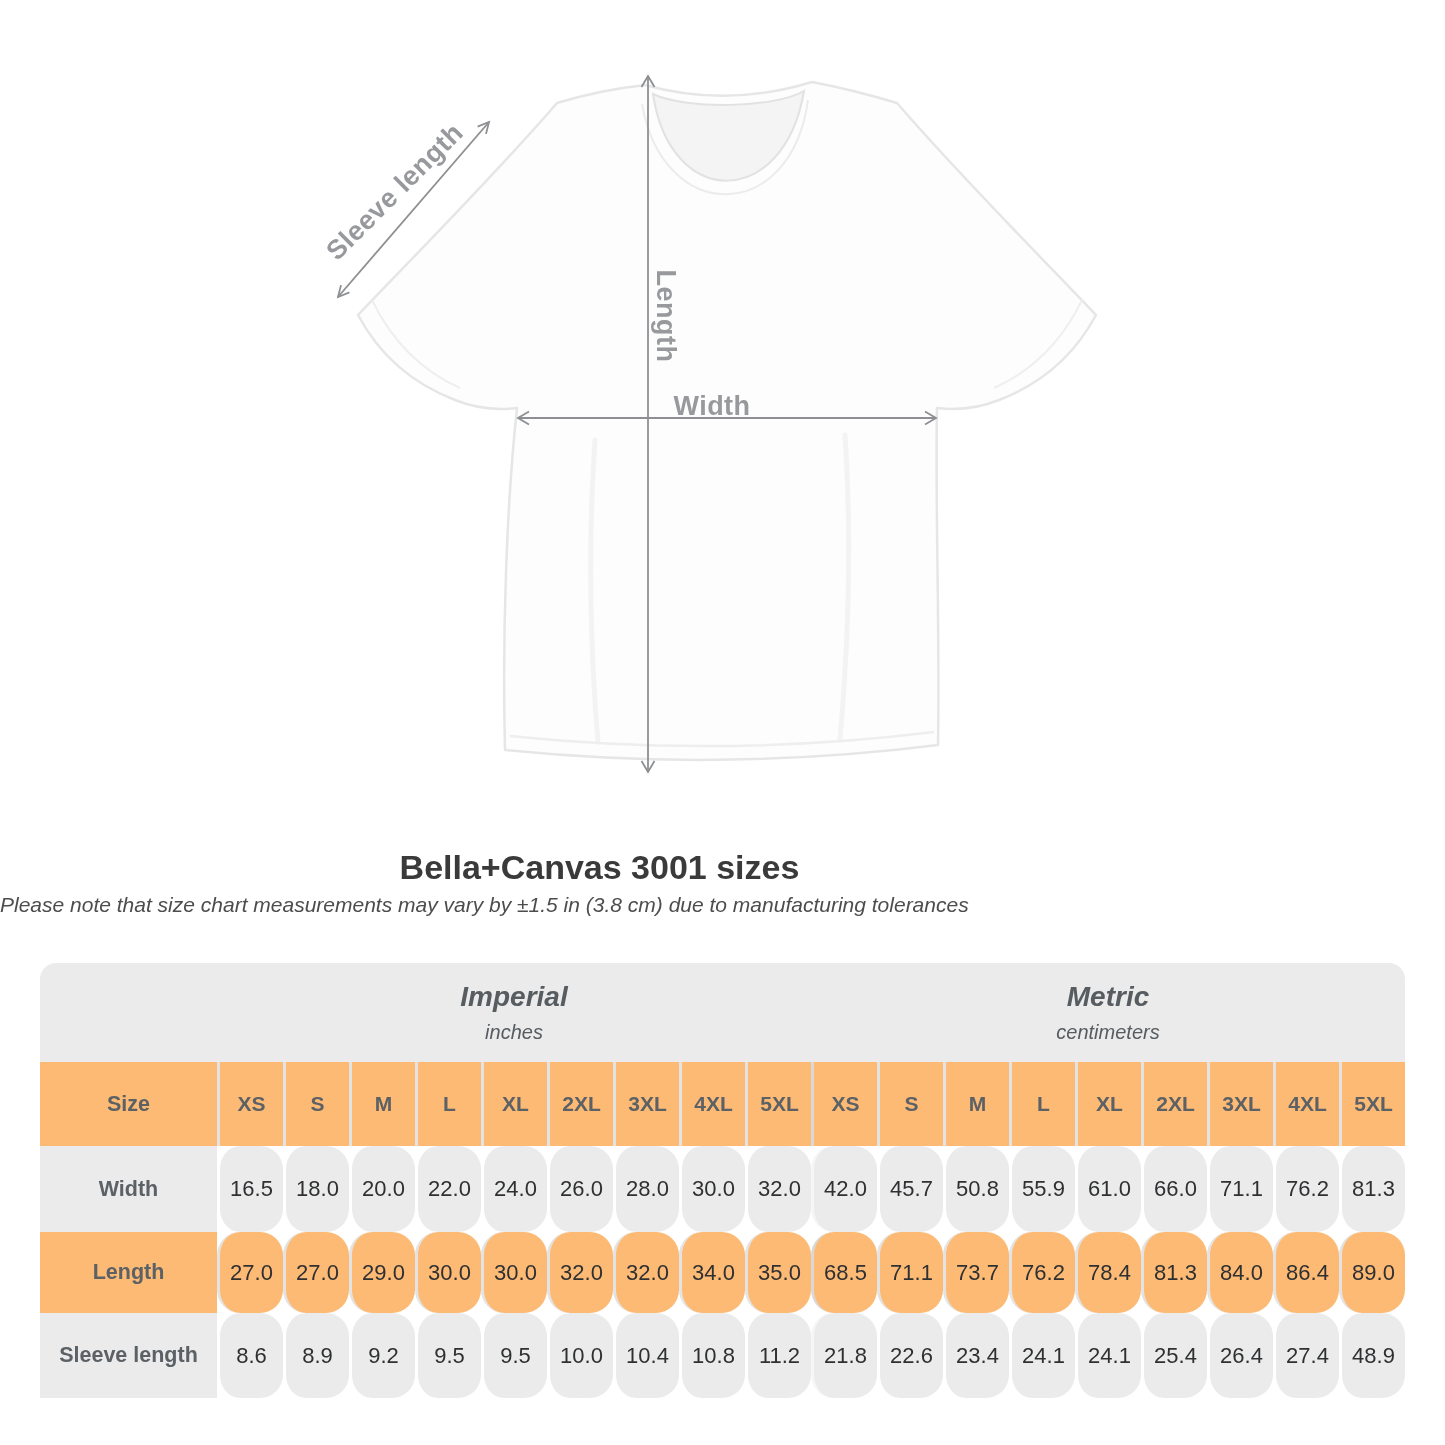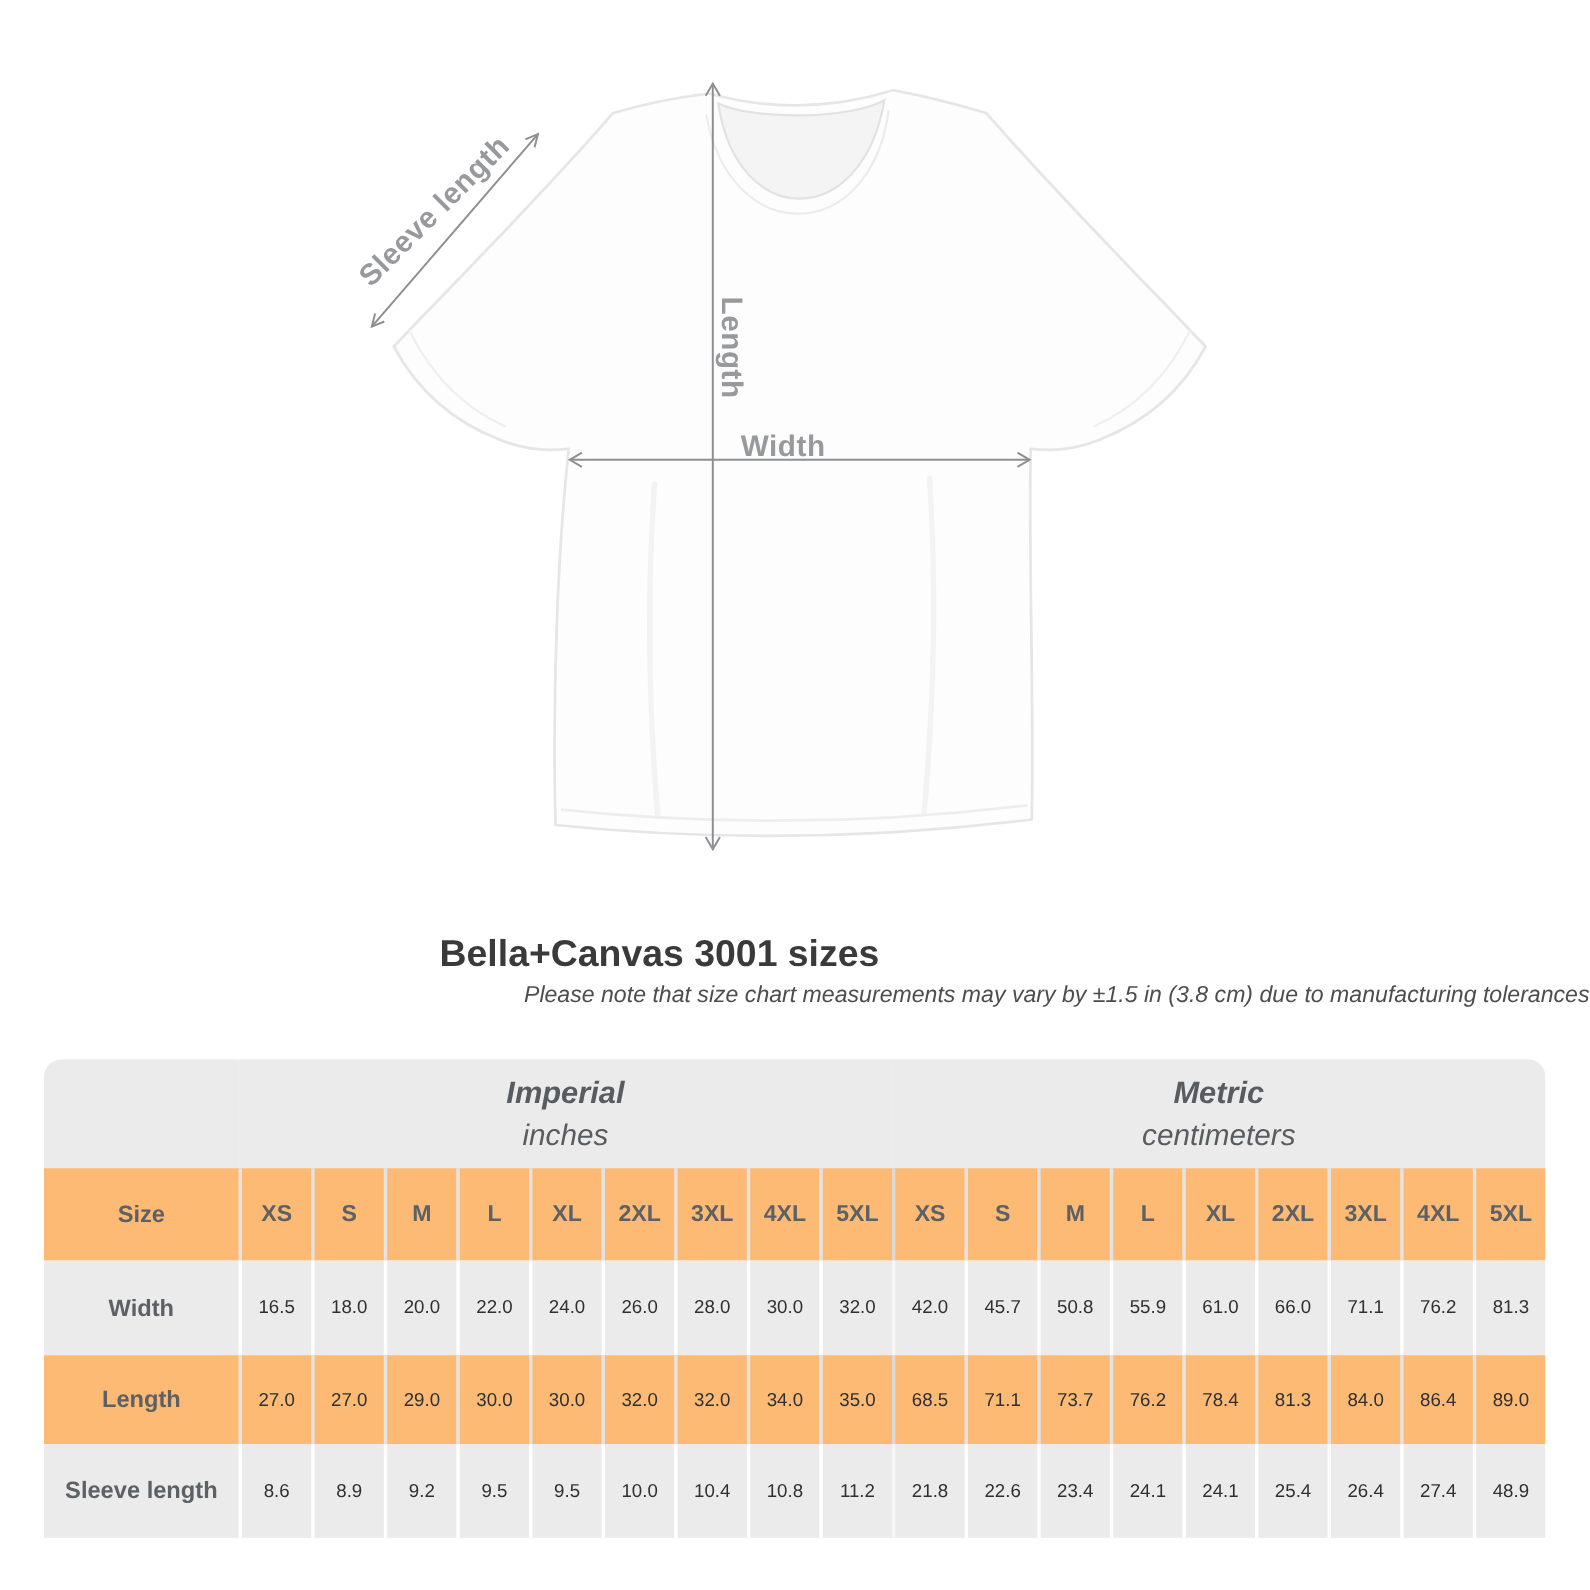--- a/index.html
+++ b/index.html
@@ -19,49 +19,49 @@
   .mlabel.length { left:385px; top:266px; transform:translate(-50%,-50%) rotate(90deg); }
   .mlabel.width  { left:432px; top:356px; transform:translate(-50%,-50%); }
 
   
   .title {
     position:absolute; top:848px; left:0; width:1199px; margin:0;
     text-align:center; font-size:34px; font-weight:bold; color:#3a3a3a;
   }
   .note {
     position:absolute; top:893px; left:0; width:1445px; margin:0;
-    text-align:right; font-size:21px; font-style:italic; color:#4d4d4d;
+    text-align:left; font-size:21px; font-style:italic; color:#4d4d4d;
   }
 
   
   .sizetable {
     position:absolute; left:40px; top:963px; width:1365px; height:562px;
     border-radius:16px; overflow:hidden;
     display:grid;
     grid-template-columns:177px repeat(18, 1fr);
     grid-template-rows:99px 84px 86px 81px 85px;
   }
   .cell { display:flex; align-items:center; justify-content:center; }
   .band { background:#ebebeb; flex-direction:column; }
   .sec-imperial { grid-column:2 / span 9; }
   .sec-metric   { grid-column:11 / span 9; }
   .sec-name { font-size:28px; font-weight:bold; font-style:italic; color:#565c60; line-height:1; }
-  .sec-unit { font-size:27px; font-style:italic; color:#565c60; margin-top:11px; line-height:1; }
+  .sec-unit { font-size:20px; font-style:italic; color:#565c60; margin-top:11px; line-height:1; }
 
   .wrow { background:#fdba74; }
   .grow { background:#ebebeb; }
   .d { border-left:3px solid transparent; }
   .wrow.d { border-left-color:#e3e3e3; }
   .grow.d { border-left-color:#ffffff; }
   .wrow.d.secdiv { border-left-color:#d9d9d9; }
   .grow.d.secdiv { border-left-color:#f6f6f6; }
 
   .rlabel { font-weight:bold; font-size:21.5px; color:#5c6165; }
   .shead  { font-weight:bold; font-size:21px;   color:#5c6165; }
-  .val    { font-size:17px; color:#2e3032; }
+  .val    { font-size:22px; color:#2e3032;border-radius:23px; }
 </style>
 </head>
 <body>
 
 <div class="fig">
   <svg width="820" height="760" viewBox="0 0 820 760">
 
     <path d="M 365 35 Q 320 40 277 53 C 215 125 135 205 78 265 Q 110 325 175 350 Q 205 362 237 358
          C 227 450 222 580 225 700 Q 442 722 658 695 C 660 580 655 450 657 358
          Q 689 362 719 350 Q 784 325 816 265 C 759 205 679 125 617 53 Q 574 40 532 32 Q 447 58 365 35 Z" fill="#fdfdfd" stroke="#e6e6e6" stroke-width="2.5" stroke-linejoin="round"></path>

